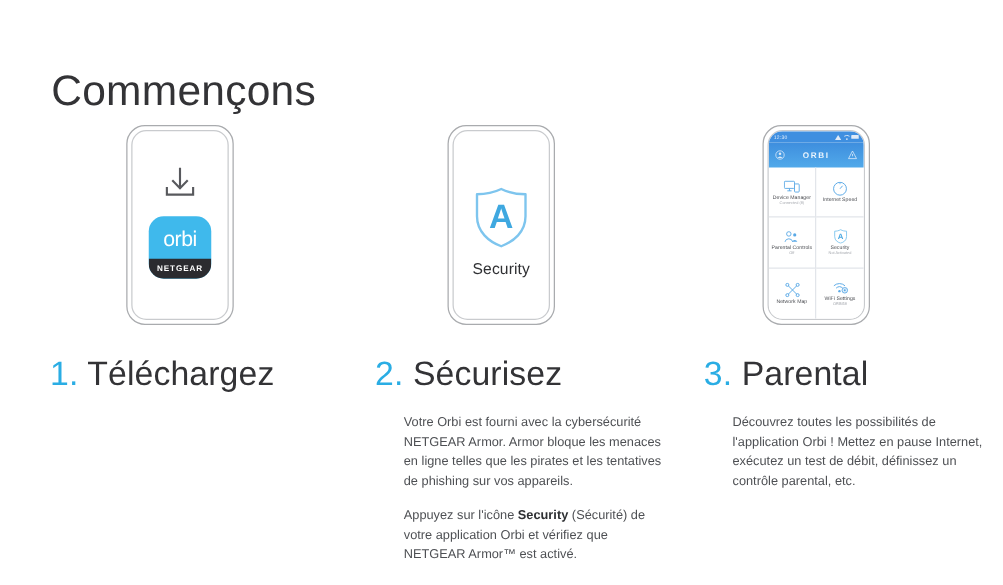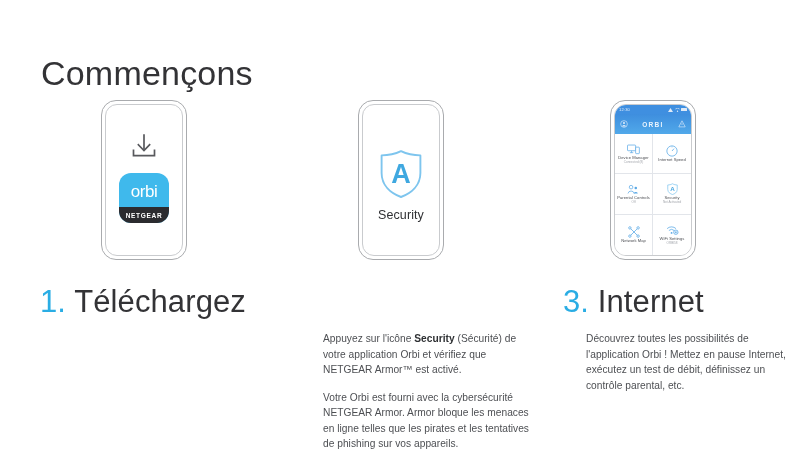--- a/index.html
+++ b/index.html
@@ -231,21 +231,21 @@
     line-height: 1;
     text-align: center;
   }
   .tile-ico { display:block; }
 
   
   .step-head {
     position: absolute;
     top: 188px;
     left: 10px;
-    font-size: 31px;
+    font-size: 27px;
     font-weight: 400;
     color: #333336;
     white-space: nowrap;
     letter-spacing: 0.1px;
   }
   .step-num {
     color: #2aade4;
   }
   .step-title { color: #333336; }
 
@@ -320,24 +320,28 @@
                 <text x="23" y="33.5" text-anchor="middle" font-family="Liberation Sans, sans-serif" font-size="27" font-weight="700" fill="#3fa8e0">A</text>
               </svg>
             </span>
 
             <div class="security-label">Security</div>
 
           </div>
         </div>
       </div>
 
+      <div class="step-head">
+        <span class="step-num">2.</span>
+        <span class="step-title">Sécurisez</span>
+      </div>
 
       <div class="step-body">
+        <p>Votre Orbi est fourni avec la cybersécurité NETGEAR Armor. Armor bloque les menaces en ligne telles que les pirates et les tentatives de phishing sur vos appareils.</p>
         <p id="p2a">Appuyez sur l'icône <span class="b">Security</span> (Sécurité) de votre application Orbi et vérifiez que NETGEAR Armor™ est activé.</p>
-        <p>Votre Orbi est fourni avec la cybersécurité NETGEAR Armor. Armor bloque les menaces en ligne telles que les pirates et les tentatives de phishing sur vos appareils.</p>
       </div>
 
     </div>
 
     <div class="col col-3">
 
       <div class="phone-wrap">
         <div class="phone phone-3">
           <div class="phone-inner">
             <div class="app-screen">
@@ -438,21 +442,21 @@
                 </div>
 
               </div>
             </div>
           </div>
         </div>
       </div>
 
       <div class="step-head">
         <span class="step-num">3.</span>
-        <span class="step-title">Internet</span>
+        <span class="step-title">Parental</span>
       </div>
 
       <div class="step-body">
         <p>Découvrez toutes les possibilités de l'application Orbi ! Mettez en pause Internet, exécutez un test de débit, définissez un contrôle parental, etc.</p>
       </div>
 
     </div>
 
   </div>
 </div>

